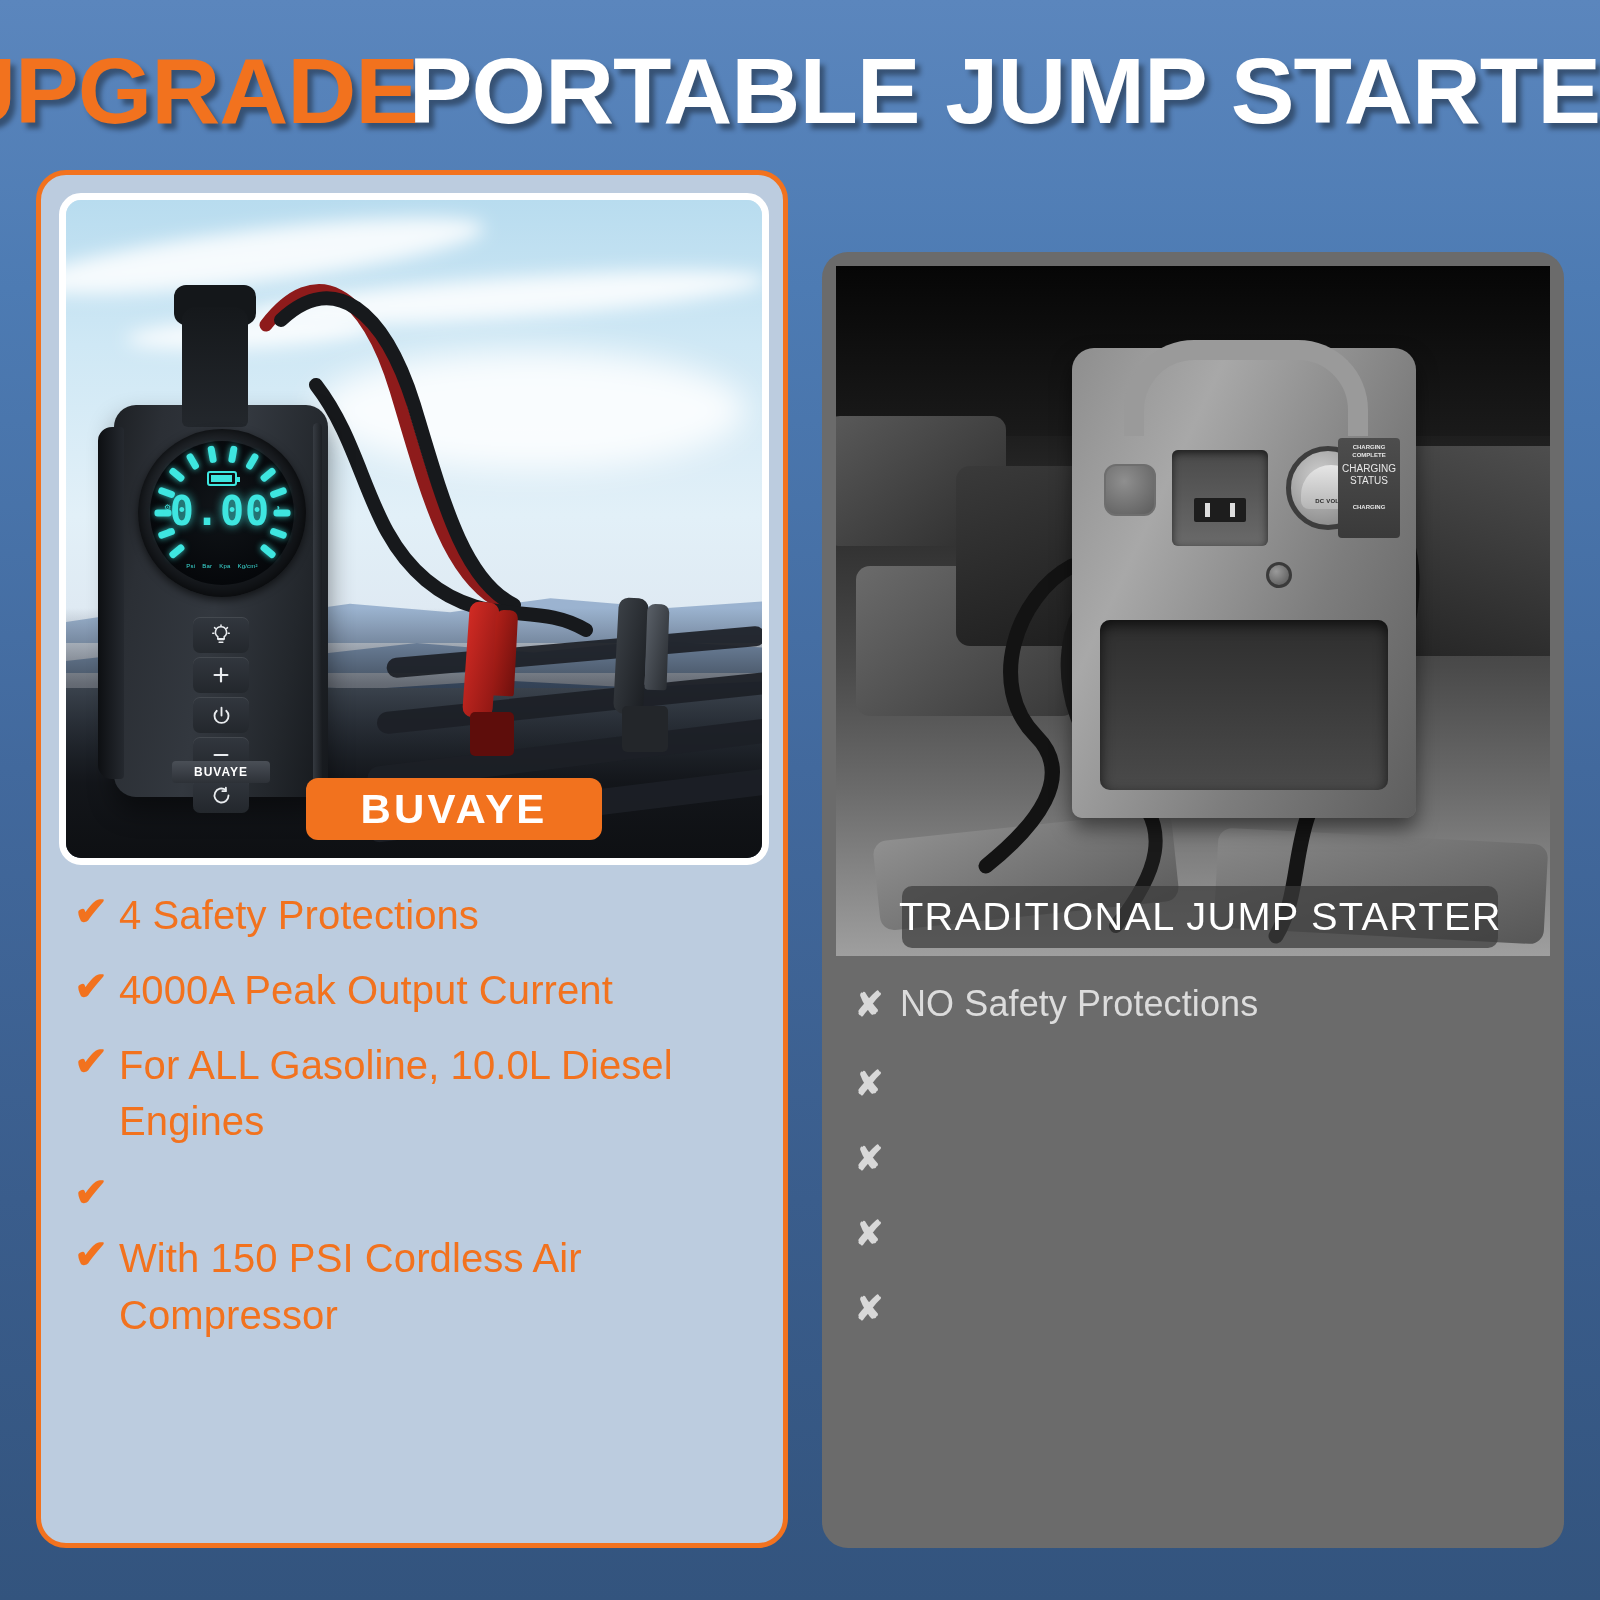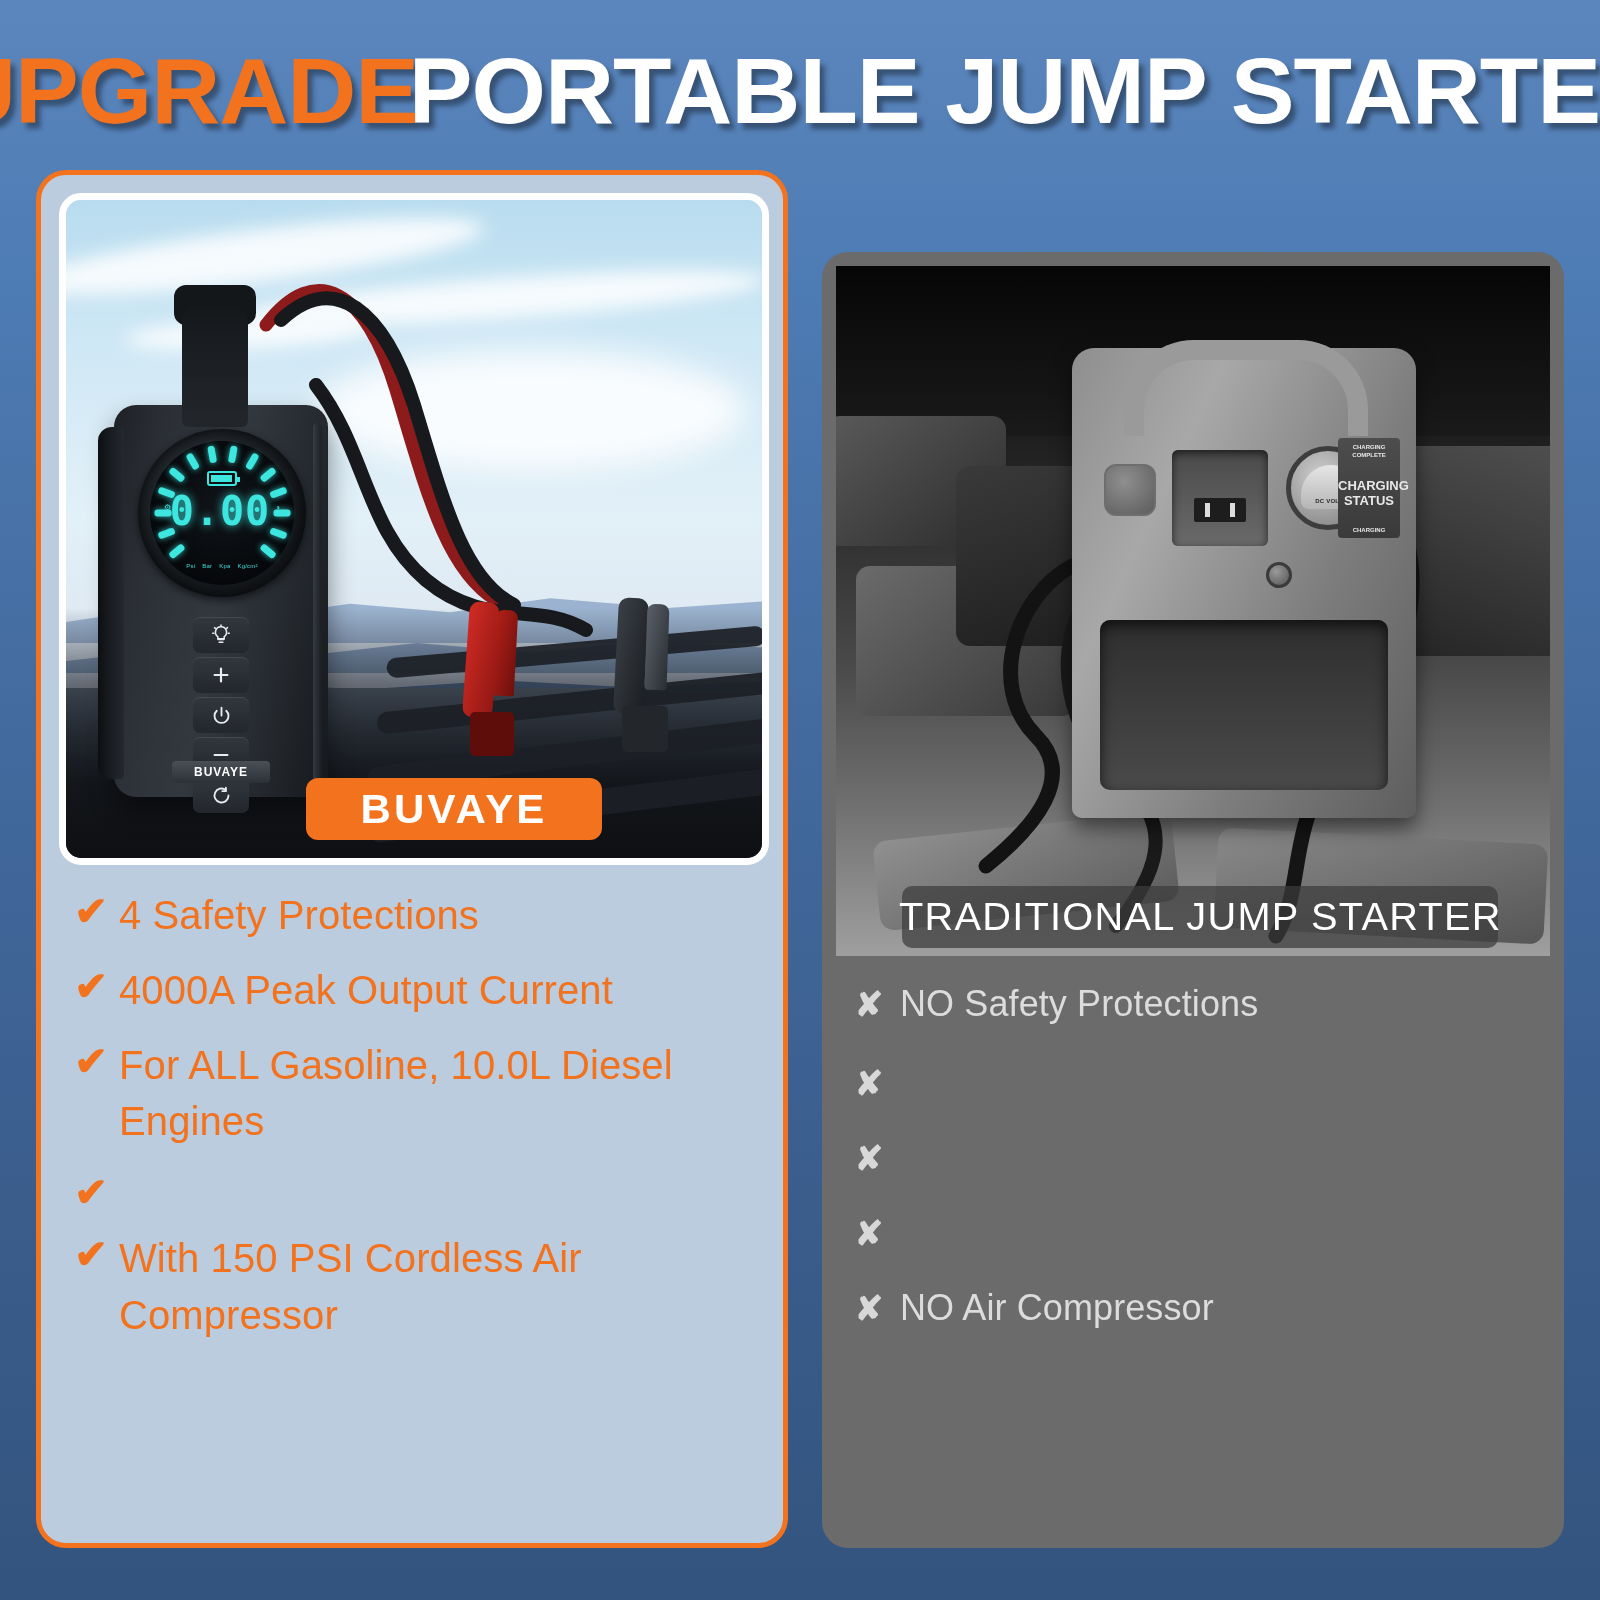--- a/index.html
+++ b/index.html
@@ -166,21 +166,21 @@
      background:radial-gradient(circle at 40% 34%,#cfcfcf,#7a7a7a); border-radius:50%;
      border:5px solid #3d3d3d; }
   .gauge-face{ position:absolute; left:10px; top:14px; width:60px; height:44px;
      background:linear-gradient(180deg,#e6e6e6,#b5b5b5); border-radius:30px 30px 8px 8px; }
   .gauge-lbl{ position:absolute; left:0; right:0; bottom:5px; text-align:center;
      font-size:6px; color:#2a2a2a; font-weight:bold; letter-spacing:.2px; }
   .status-plate{ position:absolute; right:-2px; top:2px; width:62px; height:100px;
      background:linear-gradient(180deg,#4d4d4d,#3a3a3a); border-radius:4px;
      color:#e8e8e8; text-align:center; padding-top:6px; }
   .sp-t{ font-size:6px; font-weight:bold; line-height:1.25; }
-  .sp-m{ font-size:13px; font-weight:bold; margin-top:20px; line-height:1.15; }
+  .sp-m{ font-size:10px; font-weight:normal; margin-top:4px; line-height:1.15; }
   .sp-b{ font-size:6px; font-weight:bold; margin-top:18px; }
   .trad-dot{ position:absolute; left:176px; top:126px; width:26px; height:26px;
      background:radial-gradient(circle at 36% 32%,#9a9a9a,#545454); border-radius:50%;
      border:3px solid #3a3a3a; }
   .trad-recess{ position:absolute; left:28px; top:272px; width:288px; height:170px;
      background:linear-gradient(180deg,#2e2e2e,#4a4a4a); border-radius:10px;
      box-shadow:inset 0 5px 14px rgba(0,0,0,.7); }
 
   .trad-banner{
     position:absolute; left:66px; top:620px; width:596px; height:62px;
@@ -405,16 +405,15 @@
       <span class="rx">✘</span>
     </div>
     <div class="rrow">
       <span class="rx">✘</span>
     </div>
     <div class="rrow">
       <span class="rx">✘</span>
     </div>
     <div class="rrow">
       <span class="rx">✘</span>
-      <span class="rtext">NO Air Compressor</span>
     </div>
   </div>
 </div>
 
 </body></html>

